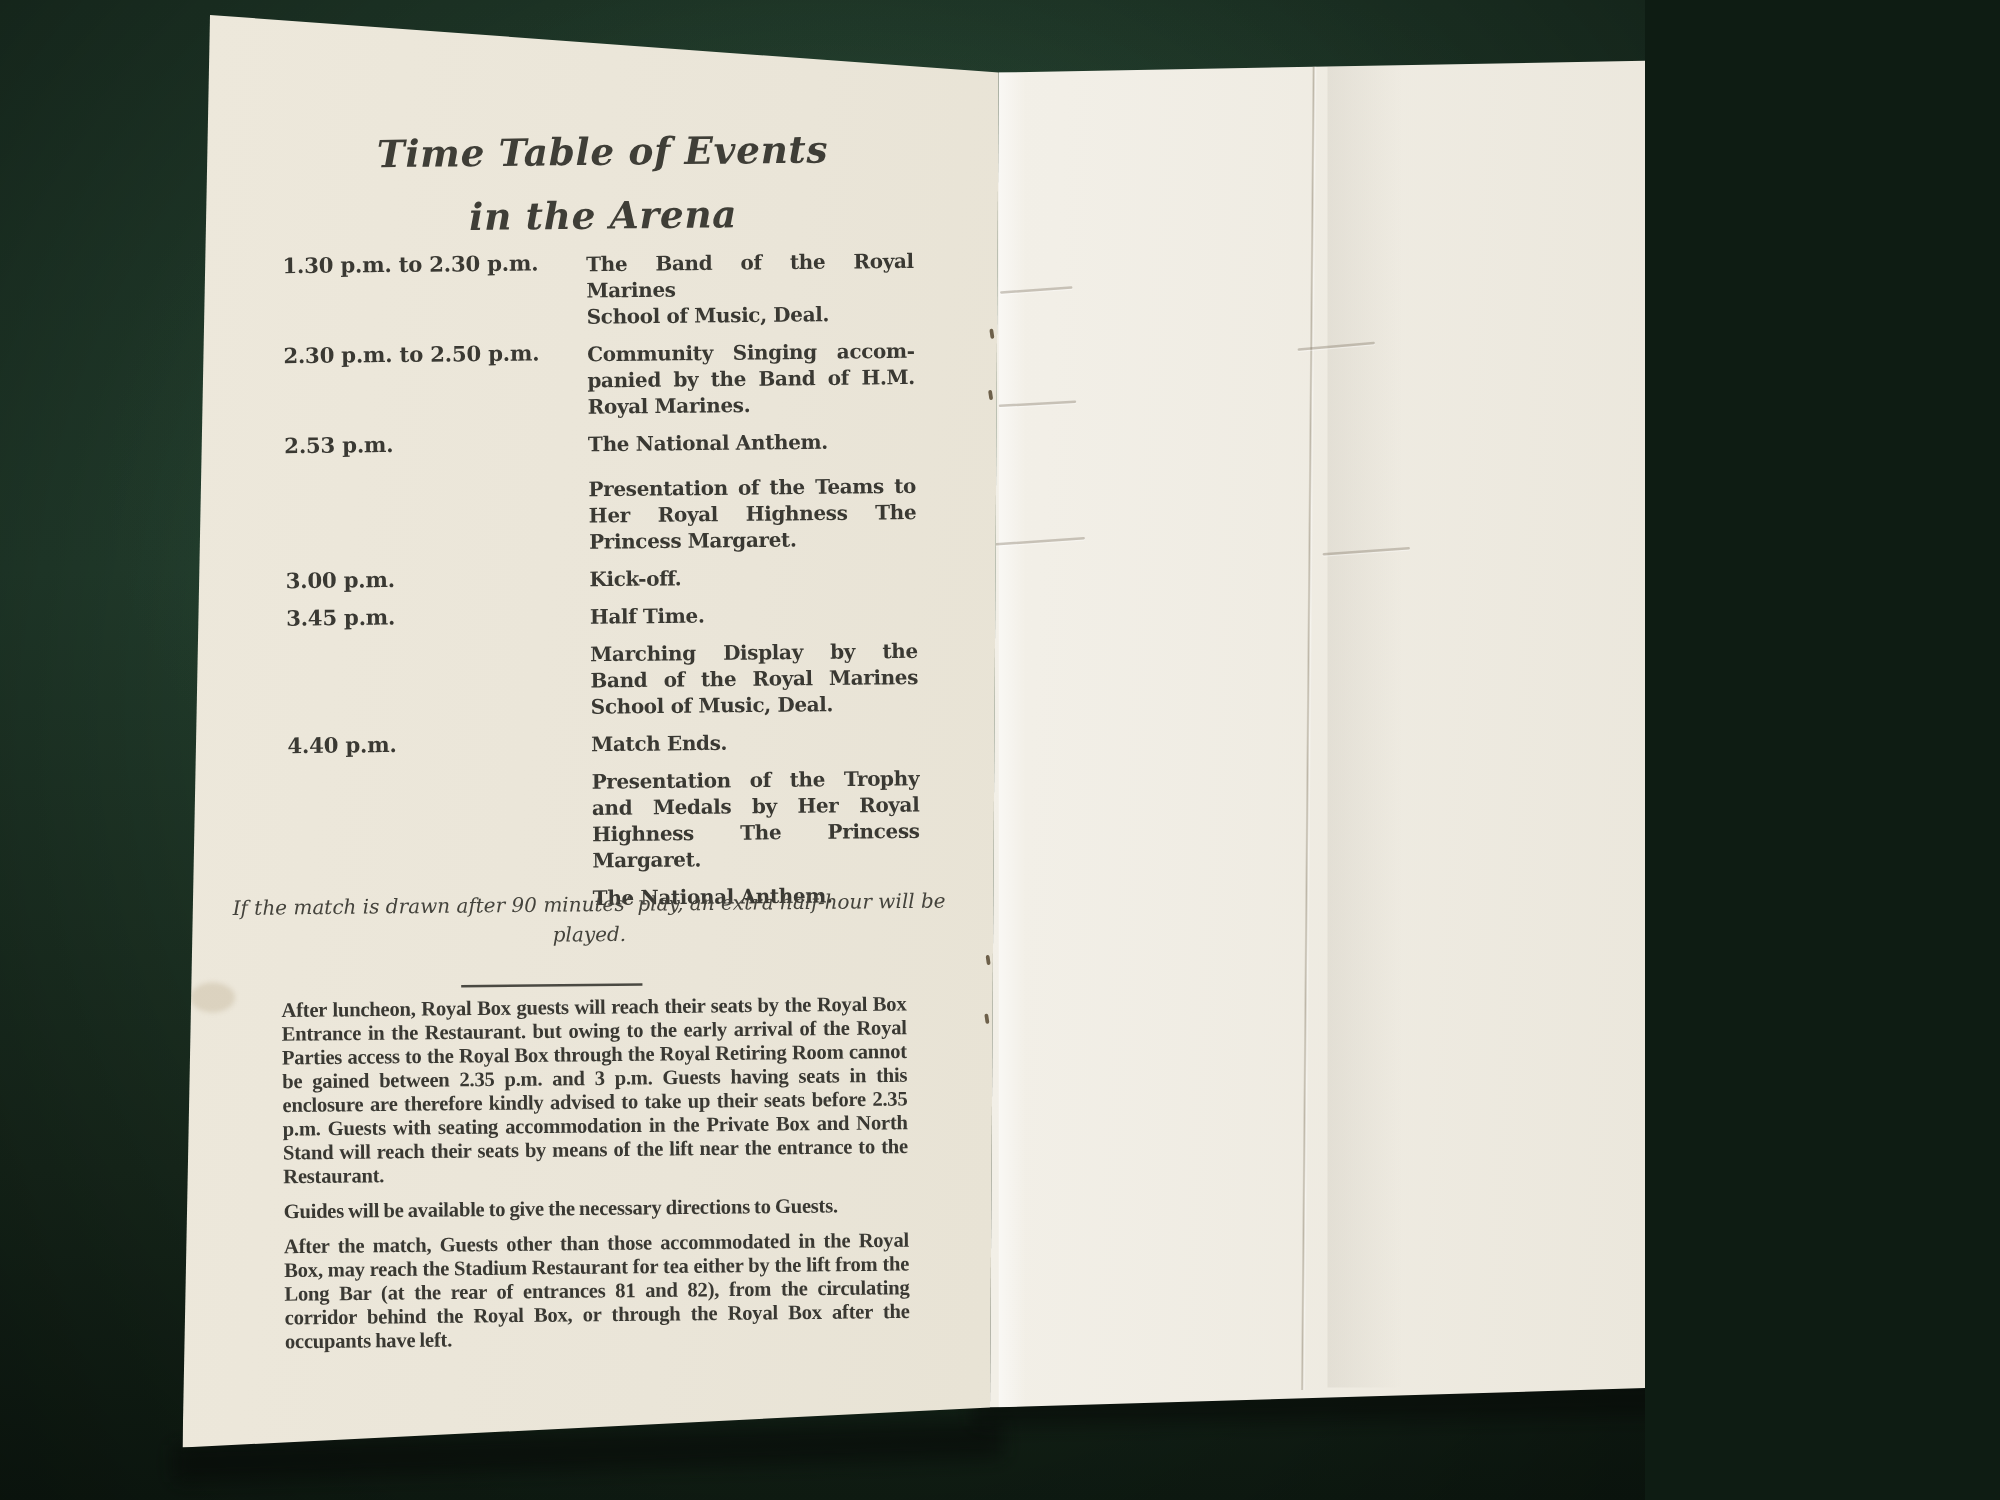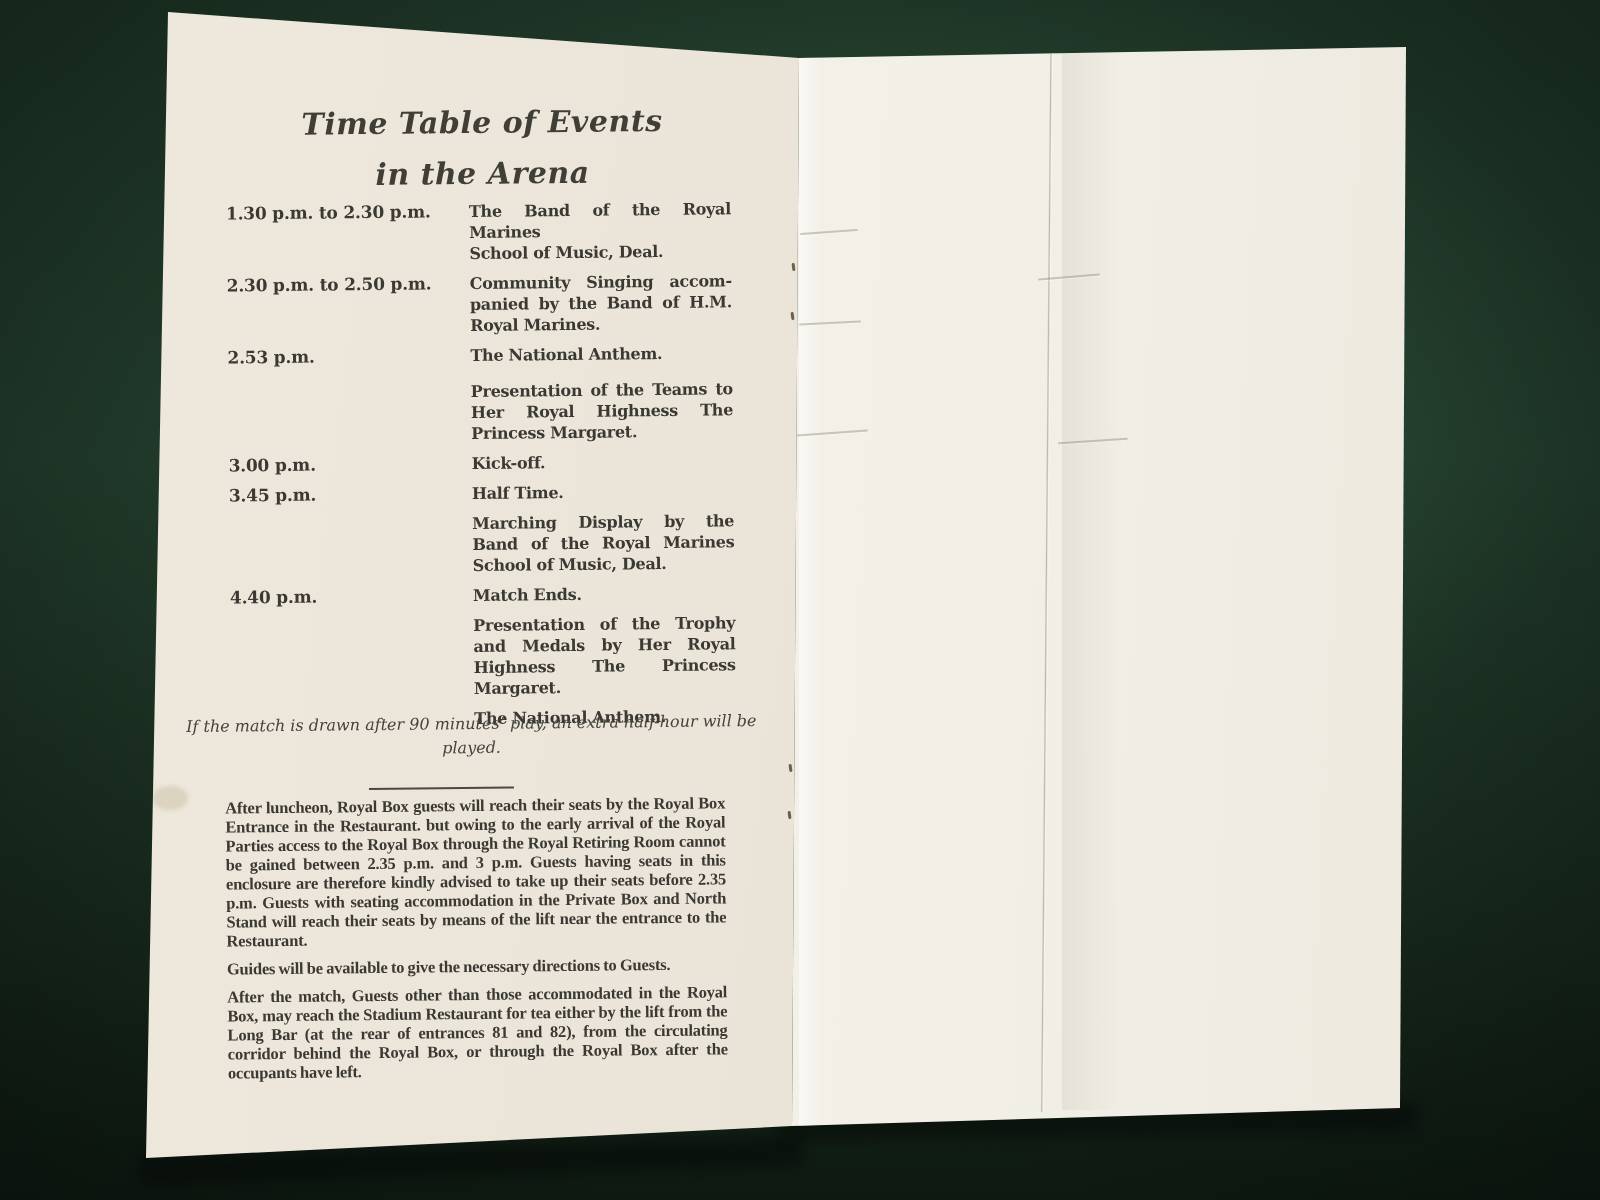--- a/index.html
+++ b/index.html
@@ -1,16 +1,16 @@
 <!DOCTYPE html>
 <html><head>
 <meta charset="utf-8">
 <style>
   html,body{margin:0;padding:0;background:#0e1c13;}
-  .stage{position:relative;width:1600px;height:1200px;overflow:hidden;
+  .stage{position:relative;width:1316px;height:1200px;overflow:hidden;
          font-family:"DejaVu Serif",serif;}
   .felt{position:absolute;inset:0;
         background:
           radial-gradient(ellipse 1100px 700px at 58% 32%, rgba(70,118,88,0.30), rgba(0,0,0,0) 62%),
           linear-gradient(180deg,#1e3627 0%,#213b2b 38%,#182a1d 78%,#101e14 100%);}
   .vignette{position:absolute;inset:0;
         background:radial-gradient(ellipse at 50% 45%, transparent 52%, rgba(0,0,0,0.38) 100%);}
 
   .shadow{position:absolute;background:rgba(5,8,5,0.55);filter:blur(8px);}
   .shadow.left-pg{left:138px;top:1146px;width:665px;height:30px;transform:rotate(-1.7deg);}

